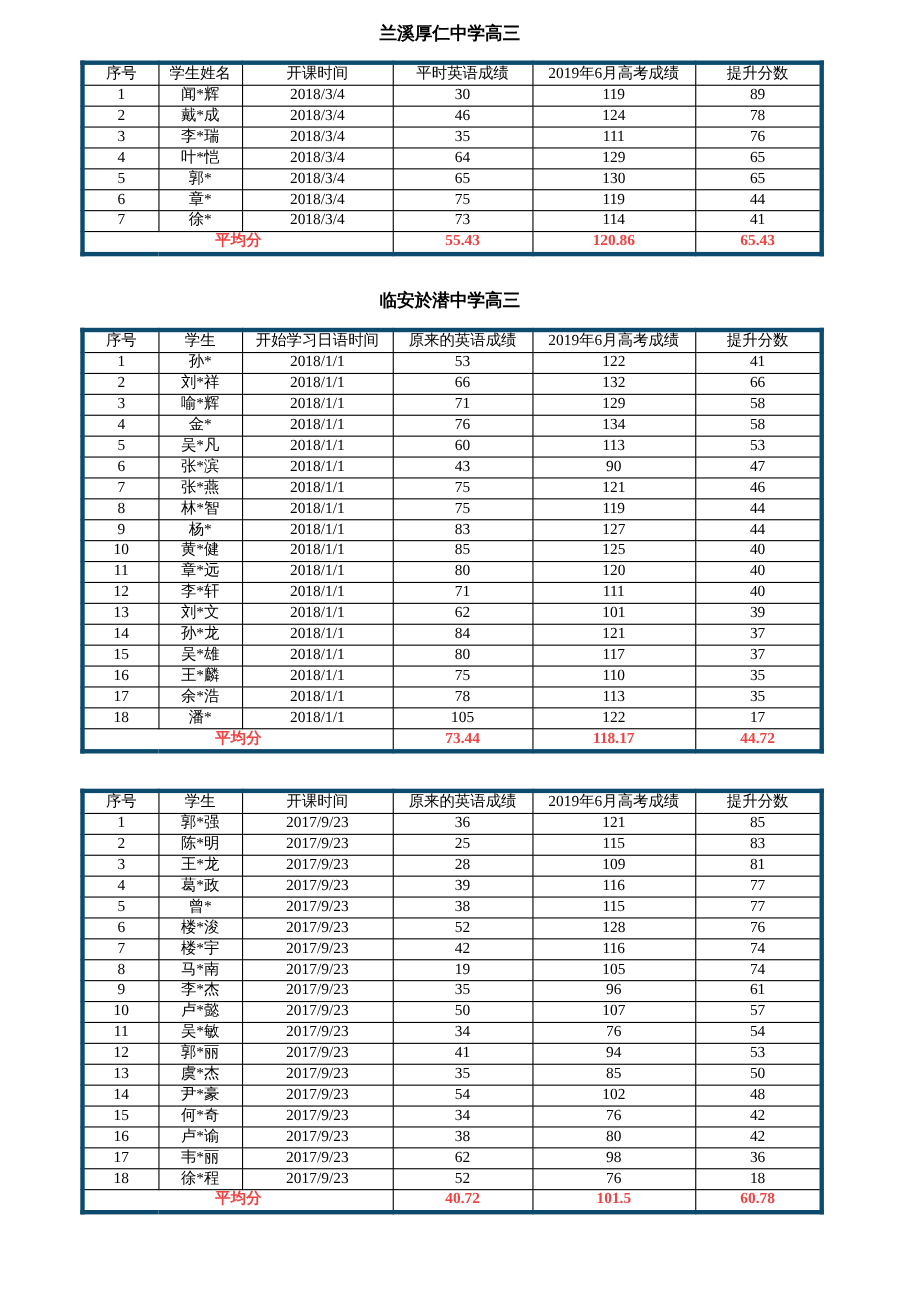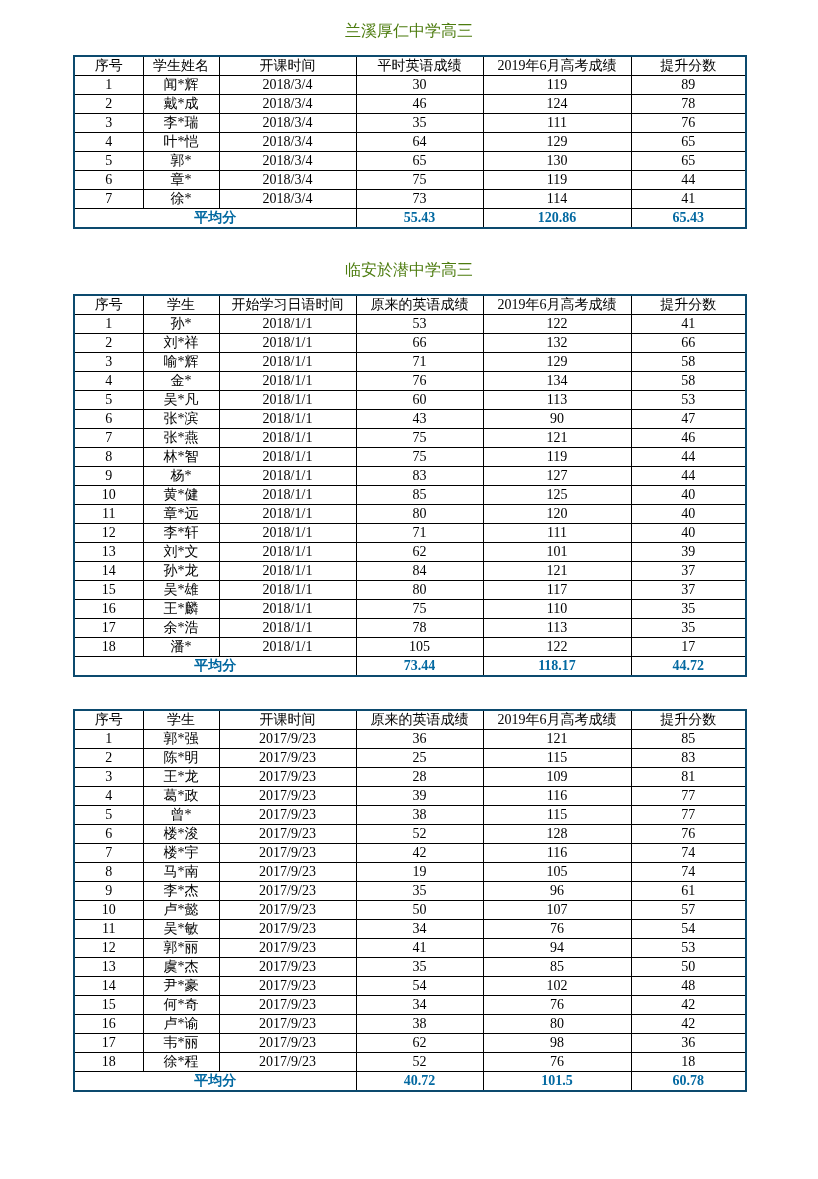--- a/index.html
+++ b/index.html
@@ -17,46 +17,46 @@
     box-sizing: border-box;
     width: 818px;
     min-height: 1179px;
     padding: 22px 73px 30px 73px;
   }
   .school-block { margin: 0; }
   .school-block + .school-block { margin-top: 32px; }
   .table-title {
     text-align: center;
     font-size: 16px;
-    font-weight: normal;
+    font-weight: bold;
     line-height: 18px;
     margin: 0 0 15px 0;
-    color: #4d7c0f;
+    color: #000000;
   }
   table.score-table {
     border-collapse: collapse;
     table-layout: fixed;
     width: 672px;
-    border: 2px solid #0c4a6e;
+    border: 4px solid #0c4a6e;
   }
   table.score-table th,
   table.score-table td {
     border: 1px solid #000000;
     text-align: center;
     vertical-align: middle;
     height: 18px;
     line-height: 18px;
     padding: 0;
     font-size: 14px;
     font-weight: normal;
     overflow: hidden;
     white-space: nowrap;
   }
   table.score-table .avg-row td {
-    color: #0369a1;
+    color: #ef4444;
     font-weight: bold;
   }
 </style>
 </head>
 <body>
 
 <div class="page">
 
   <section class="school-block">
     <h2 class="table-title">兰溪厚仁中学高三</h2>

